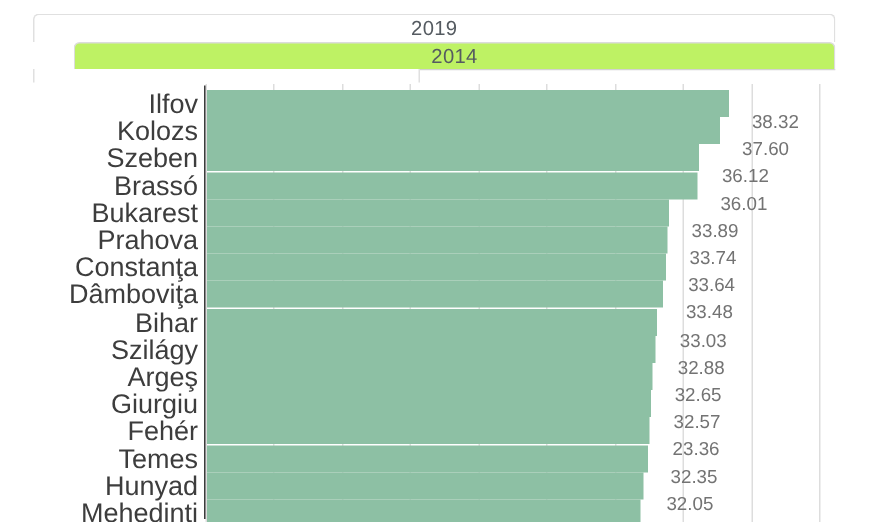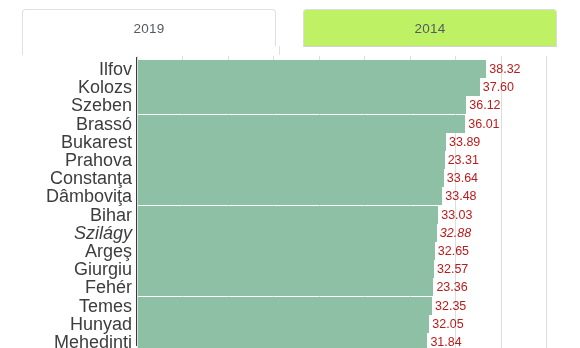--- a/index.html
+++ b/index.html
@@ -18,20 +18,21 @@
 
   
   .tabbar {
     position: absolute;
     left: 22px;
     top: 9px;
     width: 535px;
     height: 38px;
     display: flex;
     box-sizing: border-box;
+    flex-direction: column;
   }
   .tab {
     flex: 1 1 0;
     height: 38px;
     display: flex;
     align-items: center;
     justify-content: center;
     font-size: 13.5px;
     color: #555b61;
     box-sizing: border-box;
@@ -121,27 +122,27 @@
   }
   .bar {
     position: absolute;
     left: 138px;
     top: 0;
     height: 18px;
     background: #8dc0a4;
   }
   .bar-value {
     position: absolute;
-    top: 0;
+    top: 12px;
     height: 18px;
     line-height: 18px;
     font-size: 12.5px;
-    color: #b91c1c;
+    color: #737373;
     white-space: nowrap;
-    padding-left: 3px;
+    padding-left: 15px;
   }
 </style>
 </head>
 <body>
 
 <div class="tabbar">
   <div class="tab active">
     <span>2019</span>
   </div>
   <div class="tab inactive">
@@ -186,38 +187,38 @@
         <div class="bar-value" style="left: 465.291px;">36.01</div>
       </div>
       <div class="row" style="top: 76.8px;">
         <div class="row-label">Bukarest</div>
         <div class="bar" style="width: 308.022px; background: rgb(141, 192, 164);"></div>
         <div class="bar-value" style="left: 446.022px;">33.89</div>
       </div>
       <div class="row" style="top: 95px;">
         <div class="row-label">Prahova</div>
         <div class="bar" style="width: 306.659px; background: rgb(141, 192, 164);"></div>
-        <div class="bar-value" style="left: 444.659px;">23.31</div>
+        <div class="bar-value" style="left: 444.659px;">33.74</div>
       </div>
       <div class="row" style="top: 113.2px;">
         <div class="row-label">Constanţa</div>
         <div class="bar" style="width: 305.75px; background: rgb(141, 192, 164);"></div>
         <div class="bar-value" style="left: 443.75px;">33.64</div>
       </div>
       <div class="row" style="top: 131.4px;">
         <div class="row-label">Dâmboviţa</div>
         <div class="bar" style="width: 304.296px; background: rgb(141, 192, 164);"></div>
         <div class="bar-value" style="left: 442.296px;">33.48</div>
       </div>
       <div class="row" style="top: 149.6px;">
         <div class="row-label">Bihar</div>
         <div class="bar" style="width: 300.206px; background: rgb(141, 192, 164);"></div>
         <div class="bar-value" style="left: 438.206px;">33.03</div>
       </div>
-      <div class="row" style="top: 167.8px; font-style: italic;">
+      <div class="row" style="top: 167.8px;">
         <div class="row-label">Szilágy</div>
         <div class="bar" style="width: 298.843px; background: rgb(141, 192, 164);"></div>
         <div class="bar-value" style="left: 436.843px;">32.88</div>
       </div>
       <div class="row" style="top: 186px;">
         <div class="row-label">Argeş</div>
         <div class="bar" style="width: 296.752px; background: rgb(141, 192, 164);"></div>
         <div class="bar-value" style="left: 434.752px;">32.65</div>
       </div>
       <div class="row" style="top: 204.2px;">

